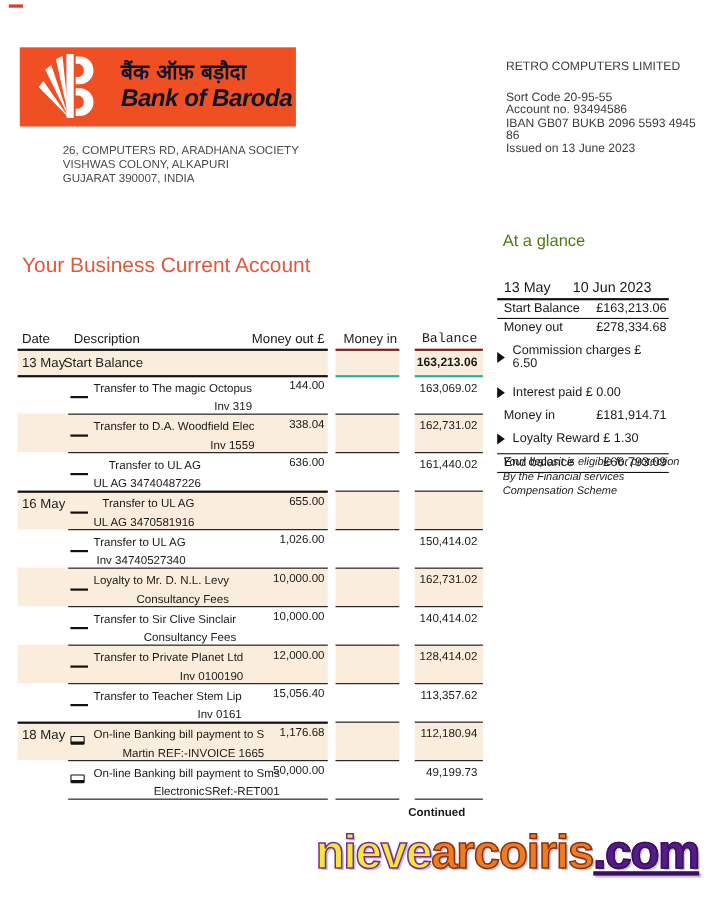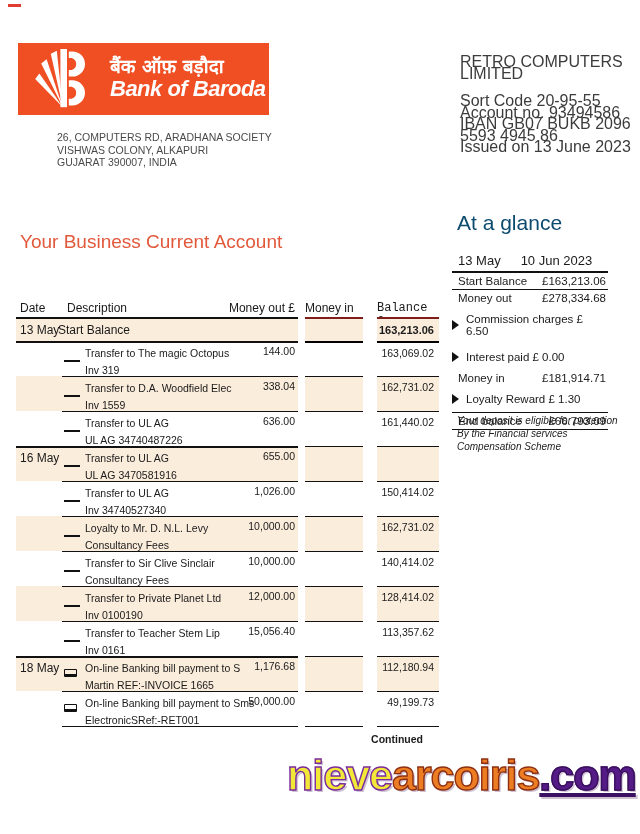--- a/index.html
+++ b/index.html
@@ -7,48 +7,48 @@
   body { font-family:"Liberation Sans", sans-serif; color:#1a1a1a; }
   #canvas { position:relative; width:640px; height:834px; background:#ffffff; overflow:hidden; margin:0 auto; }
 
   
   .corner-mark { position:absolute; left:8px; top:4px; width:13px; height:3px; background:#e03c31; }
 
   
   .logo-box { position:absolute; left:18px; top:43px; width:251px; height:72px;
               background:#F04E23; display:flex; align-items:center; }
   .logo-emblem { margin-left:12px; width:74px; height:60px; flex:0 0 auto; }
-  .logo-text { margin-left:6px; color:#ffffff; line-height:1.05; }
+  .logo-text { margin-left:6px; color:#0f172a; line-height:1.05; }
   .logo-hindi { font-family:"DejaVu Sans", sans-serif; font-size:19px; font-weight:bold; white-space:nowrap; }
   .logo-english { font-size:22px; font-weight:bold; font-style:italic; white-space:nowrap; letter-spacing:-0.5px; }
 
   
   .address-block { position:absolute; left:57px; top:131px; font-size:10.5px; line-height:12.5px; color:#4a4a4a; }
-  .corp-block { position:absolute; left:460px; top:56px; font-size:16px; line-height:11.5px; color:#3c3c3c; }
+  .corp-block { position:absolute; left:460px; top:56px; font-size:11px; line-height:11.5px; color:#3c3c3c; }
   .corp-company { margin-bottom:16px; }
 
   
   .statement-title { position:absolute; left:20px; top:231px; font-size:19px; color:#E2583B; letter-spacing:0; }
-  .glance-heading { position:absolute; left:457px; top:211px; font-size:21px; color:#0c4a6e; }
+  .glance-heading { position:absolute; left:457px; top:211px; font-size:15px; color:#4d7c0f; }
 
   
   .glance-panel { position:absolute; left:452px; top:253px; width:156px; font-size:11.5px; }
   .glance-dates { display:flex; padding:0 0 3px 6px; font-size:13px; border-bottom:2px solid #111; }
   .glance-date-end { margin-left:20px; }
   .glance-row { display:flex; justify-content:space-between; padding:2px 2px 2px 6px; }
   .glance-row.underline { border-bottom:1.5px solid #111; }
   .glance-bullet { display:flex; align-items:center; padding:7px 0 7px 0; }
   .glance-bullet.underline { border-bottom:1.5px solid #111; }
   .tri-icon { width:0; height:0; border-left:7px solid #111; border-top:5px solid transparent;
               border-bottom:5px solid transparent; margin-right:7px; flex:0 0 auto; }
   .glance-note { position:absolute; left:457px; top:414px; font-size:10px; line-height:13px; color:#222;font-style:italic; }
 
   
   .stmt-table { position:absolute; left:16px; top:300px; width:423px; }
-  .trow { display:flex; }
+  .trow { display:flex;text-align:right; }
   .bA { width:282px; position:relative; }
   .gapA { width:7px; }
   .bB { width:58px; position:relative; }
   .gapB { width:14px; }
   .bC { width:62px; position:relative; }
 
   .thead { height:17px; font-size:12px; }
   .thead .hdate { position:absolute; left:4px; top:1px; }
   .thead .hdesc { position:absolute; left:51px; top:1px; }
   .thead .hout  { position:absolute; right:3px; top:1px; }
@@ -58,21 +58,21 @@
   .startrow { height:24px; font-size:12px; }
   .startrow .bA { border-top:2px solid #111; }
   .startrow .bB, .startrow .bC { border-top:2px solid #7f1d1d;font-weight:bold; }
   .startrow .sdate { position:absolute; left:4px; top:4px; }
   .startrow .slabel { position:absolute; left:42px; top:4px; }
   .startrow .sbal { position:absolute; right:5px; top:5px; font-size:11px; }
   .shade { background:#FBEDDC; }
 
   .txrow { height:35px; }
   .txrow .bB, .txrow .bC { border-top:1px solid #111; }
-  .txrow.first .bB, .txrow.first .bC { border-top:2px solid #000000; }
+  .txrow.first .bB, .txrow.first .bC { border-top:2px solid #14b8a6; }
   .txrow .bA::before { content:""; position:absolute; top:0; height:1px; background:#111; left:46px; right:0; }
   .txrow.group .bA::before { left:0; height:1.5px; }
   .txrow.first .bA::before { left:0; height:2px; }
   .txdate { position:absolute; left:4px; top:5px; font-size:12px; }
   .txicon { position:absolute; left:48px; top:16px; }
   .icon-transfer { display:block; width:16px; height:2px; background:#111; margin-top:3px; }
   .icon-online { display:block; width:13px; height:8px; border:1.5px solid #111; border-bottom:3.5px solid #111; border-radius:1px; margin-top:-3px; }
   .txdesc { position:absolute; left:69px; top:4px; font-size:10.5px; line-height:16.5px; white-space:nowrap; }
   .txout { position:absolute; right:3px; top:4px; font-size:10.5px; }
   .txin  { position:absolute; right:3px; top:4px; font-size:10.5px; }

